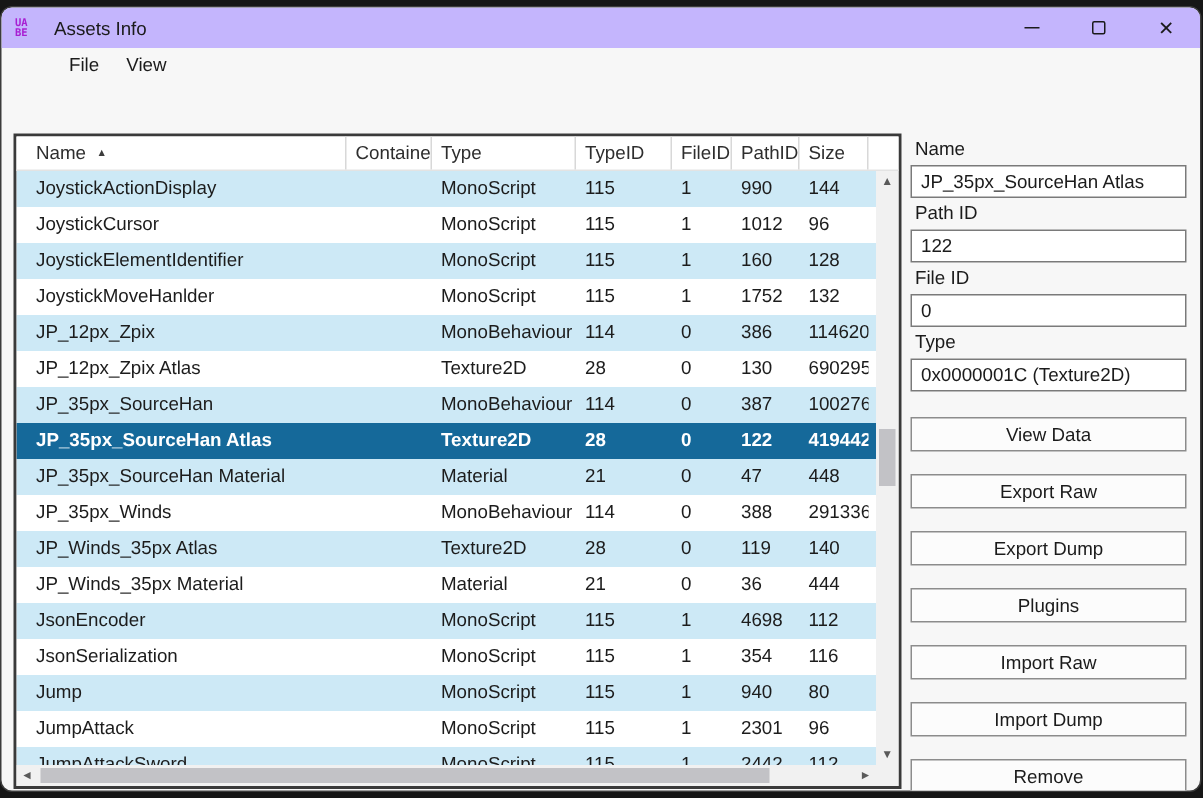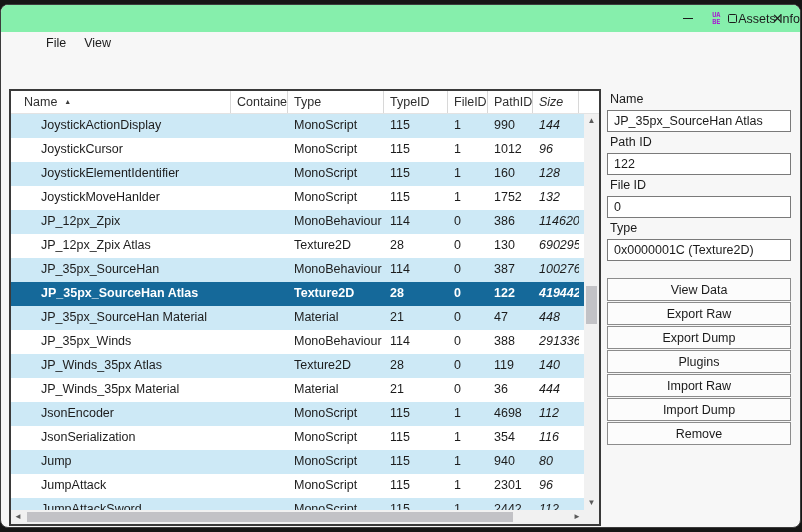--- a/index.html
+++ b/index.html
@@ -1,22 +1,22 @@
 <!DOCTYPE html>
 <html style="--accent: #a81fd2; --sel: #15699a; --zebra: #cde9f6;"><head>
 <meta charset="utf-8">
 <style>
   * { margin:0; padding:0; box-sizing:border-box; }
   html,body { width:802px; height:532px; overflow:hidden; background:#161616;
               font-family:"Liberation Sans", sans-serif; }
   .window { position:absolute; left:0; top:4px; width:801px; height:524px;
             background:#f7f7f7; border:1px solid #3c3c3c; border-radius:8px; overflow:hidden; }
   
-  .titlebar { position:absolute; left:0; top:0; width:100%; height:27px; background:#86efac;
-              display:flex; align-items:center;justify-content:flex-end; }
+  .titlebar { position:absolute; left:0; top:0; width:100%; height:27px; background:#c4b5fd;
+              display:flex; align-items:center; }
   .appicon { width:18px; height:18px; margin-left:9px; display:flex; flex-direction:column;
              justify-content:center; line-height:7px; font-family:"DejaVu Sans Mono",monospace;
              font-size:7px; font-weight:bold; color:var(--accent,#a81fd2); letter-spacing:0; }
   .apptitle { margin-left:8px; font-size:12.5px; color:#1b1b1b; }
   .wincontrols { position:absolute; right:0; top:0; height:27px; display:flex; }
   .wbtn { width:45px; height:27px; display:flex; align-items:center; justify-content:center; color:#1b1b1b; }
   .min-glyph { width:10px; height:1px; background:#1b1b1b; }
   .max-glyph { width:9px; height:9px; border:1px solid #1b1b1b; border-radius:1.5px; }
   .close-glyph { font-size:13px; line-height:13px; }
   
@@ -31,43 +31,43 @@
   .hcell { height:100%; border-right:1px solid #d8d8d8; font-size:12.5px; color:#2e2e2e;
            line-height:22px; padding-left:6px; white-space:nowrap; overflow:hidden; }
   .tbody { position:absolute; left:0; top:23px; right:15px; bottom:14px; overflow:hidden; }
   .trow  { height:24px; display:flex; background:#fff; }
   .trow.alt { background:var(--zebra,#cde9f6); }
   .trow.sel { background:var(--sel,#15699a); }
   .trow.sel .cell { color:#fff; font-weight:bold; }
   .trow.partial { height:13px; overflow:hidden; }
   .cell { height:24px; line-height:23px; font-size:12.5px; color:#1c1c1c; padding-left:6px;
           white-space:nowrap; overflow:hidden; }
-  .c0 { width:220px; padding-left:30px; }
+  .c0 { width:220px; padding-left:13px; }
   .c1 { width:57px; } .c2 { width:96px; } .c3 { width:64px; }
-  .c4 { width:40px; } .c5 { width:45px; } .c6 { width:46px;font-style:italic; }
+  .c4 { width:40px; } .c5 { width:45px; } .c6 { width:46px; }
   .hcell.c0 { padding-left:13px; }
   .sort-arrow { font-size:7px; color:#3c3c3c; margin-left:7px; vertical-align:2px; }
   
   .vscroll { position:absolute; right:0; top:23px; bottom:14px; width:15px; background:#f1f1f1; }
   .hscroll { position:absolute; left:0; bottom:0; right:15px; height:14px; background:#f1f1f1; }
   .corner  { position:absolute; right:0; bottom:0; width:15px; height:14px; background:#f1f1f1; }
   .sarrow { position:absolute; color:#5a5a5a; font-size:8px; line-height:8px; text-align:center; }
   .v-up   { top:3px; left:0; width:15px; }
   .v-down { bottom:3px; left:0; width:15px; }
   .h-left { left:3px; top:3px; }
   .h-right{ right:3px; top:3px; }
   .vthumb { position:absolute; left:2px; width:11px; top:172px; height:38px; background:#c2c2c6; }
   .hthumb { position:absolute; top:2px; height:10px; left:16px; width:486px; background:#c2c2c6; }
   
   .rpanel { position:absolute; left:606px; top:84px; width:184px; }
   .flabel { margin:3px 0 3px 3px; font-size:12.5px; color:#1b1b1b; height:15px; }
   .finput { width:184px; height:22px; border:1px solid #7a7a7a; background:#fff; outline:none;
             font-family:"Liberation Sans",sans-serif; font-size:12.5px; color:#1b1b1b; padding:0 6px; }
   .btns { margin-top:17px; }
-  .pbtn { display:block; width:184px; height:23px; margin-bottom:1px; background:#fcfcfc;
+  .pbtn { display:block; width:184px; height:23px; margin-bottom:15px; background:#fcfcfc;
           border:1px solid #8c8c8c; font-family:"Liberation Sans",sans-serif; font-size:12.5px;
           color:#1b1b1b; text-align:center; }
 </style>
 </head>
 <body>
 
 <div class="window">
 
   <div class="titlebar">
     <div class="appicon">

